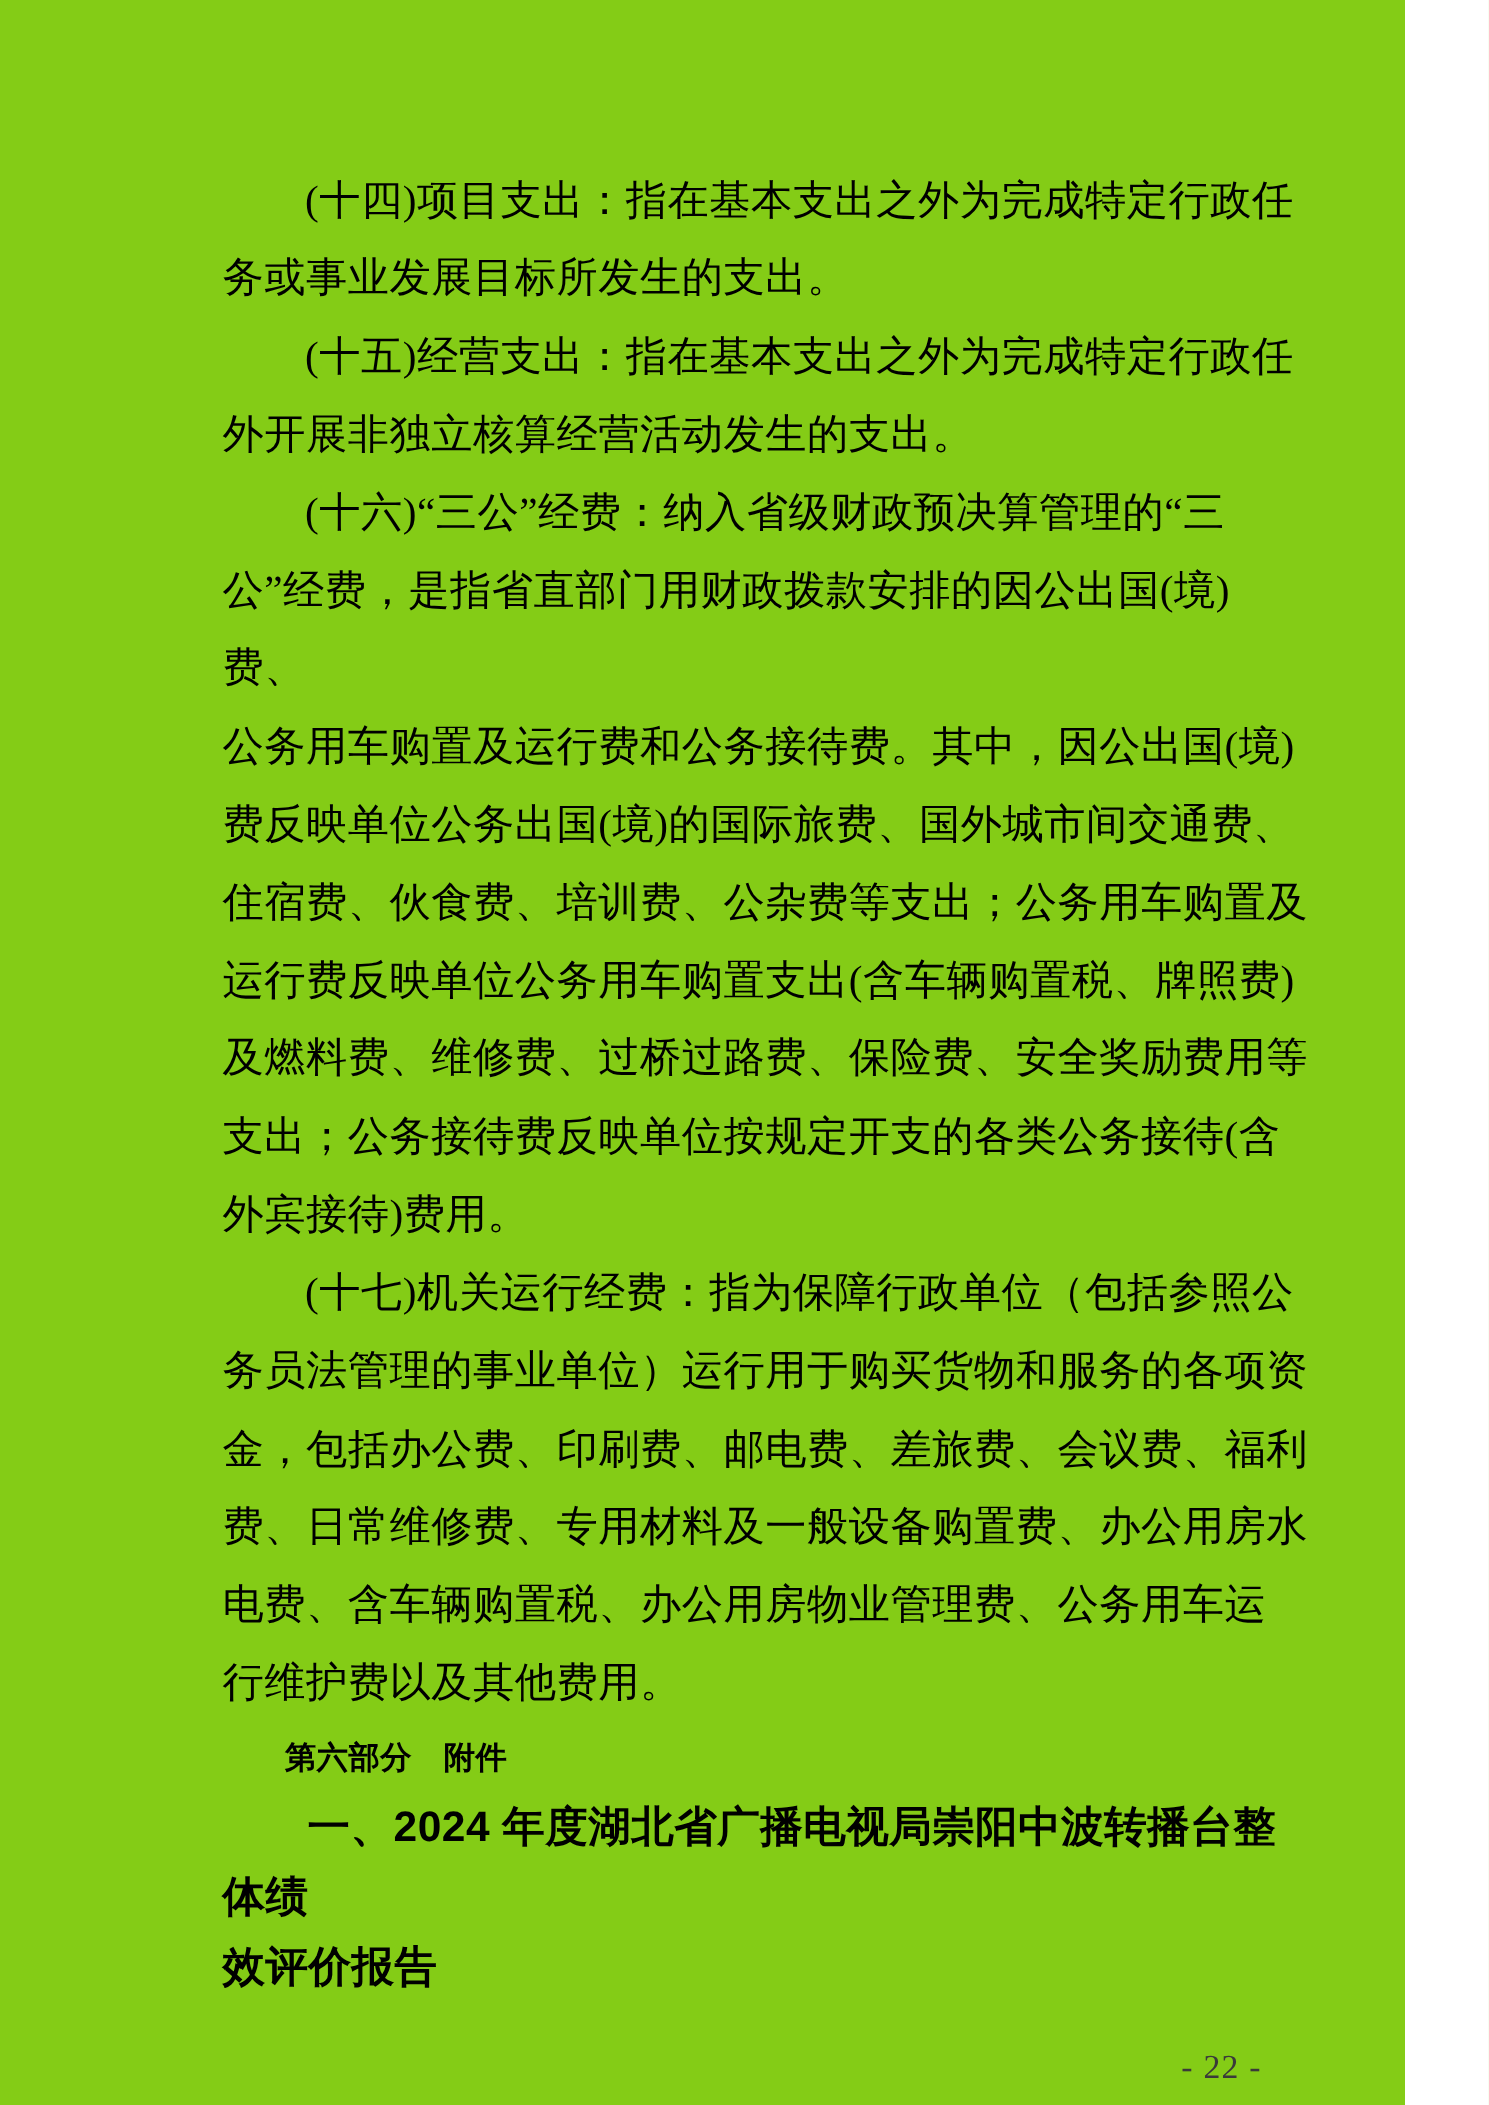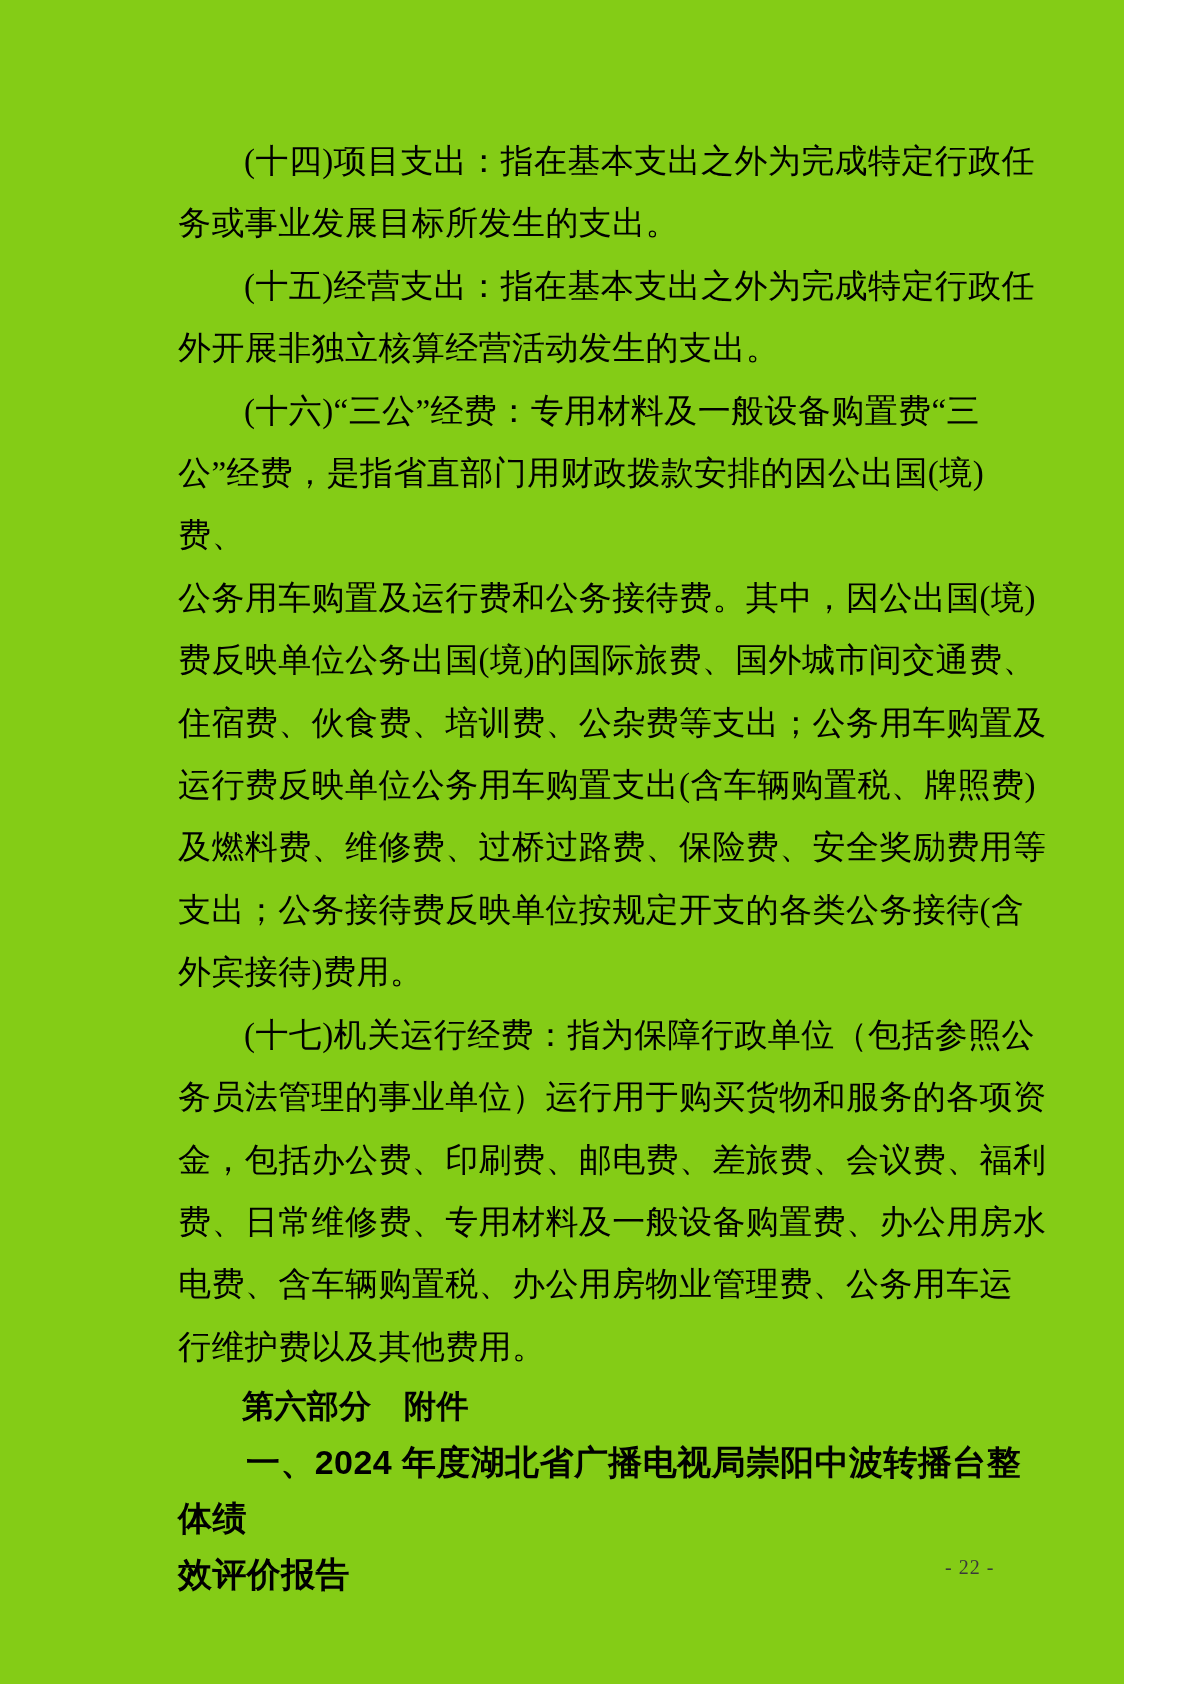--- a/index.html
+++ b/index.html
@@ -31,59 +31,59 @@
     padding: 0;
     text-indent: 2em;
     white-space: pre-line;
   }
   .section-heading {
     margin: 16px 0 0 0;
     padding: 0;
     text-indent: 2em;
     font-family: "Liberation Sans", "DejaVu Sans", sans-serif;
     font-weight: bold;
-    font-size: 32px;
+    font-size: 25px;
     line-height: 56px;
     white-space: pre-line;
   }
   .attachment-title {
     margin: 0;
     padding: 0;
     text-indent: 2em;
     font-family: "Liberation Sans", "DejaVu Sans", sans-serif;
     font-weight: bold;
     font-size: 34px;
     line-height: 56px;
     white-space: pre-line;
   }
   .page-number {
     position: absolute;
     left: 945px;
-    top: 1556px;
-    font-size: 20px;
+    top: 1638px;
+    font-size: 27px;
     letter-spacing: 1px;
     color: #3a3a3a;
     font-family: "Liberation Serif", "DejaVu Serif", serif;
     text-align: right;
   }
 </style>
 </head>
 <body>
 
 <div class="page">
 
   <div class="doc-body">
 
     <p>(十四)项目支出：指在基本支出之外为完成特定行政任
 务或事业发展目标所发生的支出。</p>
 
     <p>(十五)经营支出：指在基本支出之外为完成特定行政任
 外开展非独立核算经营活动发生的支出。</p>
 
-    <p>(十六)“三公”经费：专用材料及一般设备购置费“三
+    <p>(十六)“三公”经费：纳入省级财政预决算管理的“三
 公”经费，是指省直部门用财政拨款安排的因公出国(境)费、
 公务用车购置及运行费和公务接待费。其中，因公出国(境)
 费反映单位公务出国(境)的国际旅费、国外城市间交通费、
 住宿费、伙食费、培训费、公杂费等支出；公务用车购置及
 运行费反映单位公务用车购置支出(含车辆购置税、牌照费)
 及燃料费、维修费、过桥过路费、保险费、安全奖励费用等
 支出；公务接待费反映单位按规定开支的各类公务接待(含
 外宾接待)费用。</p>
 
     <p>(十七)机关运行经费：指为保障行政单位（包括参照公

